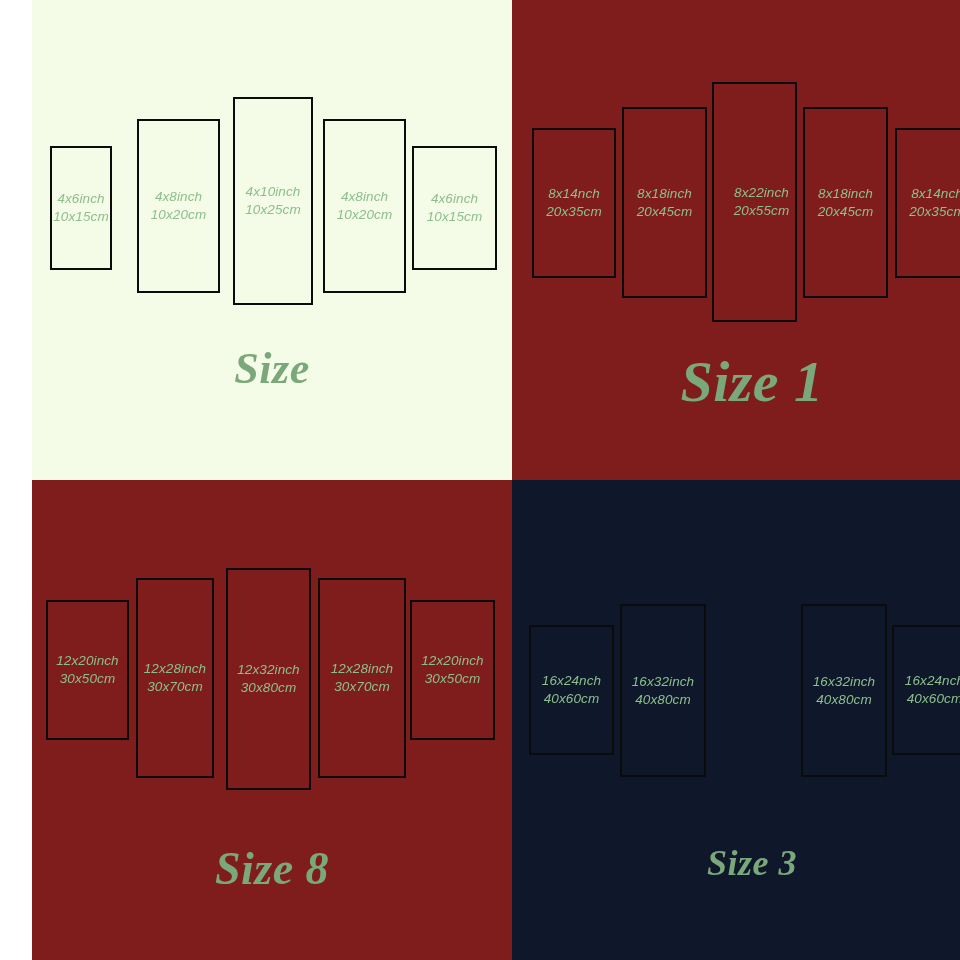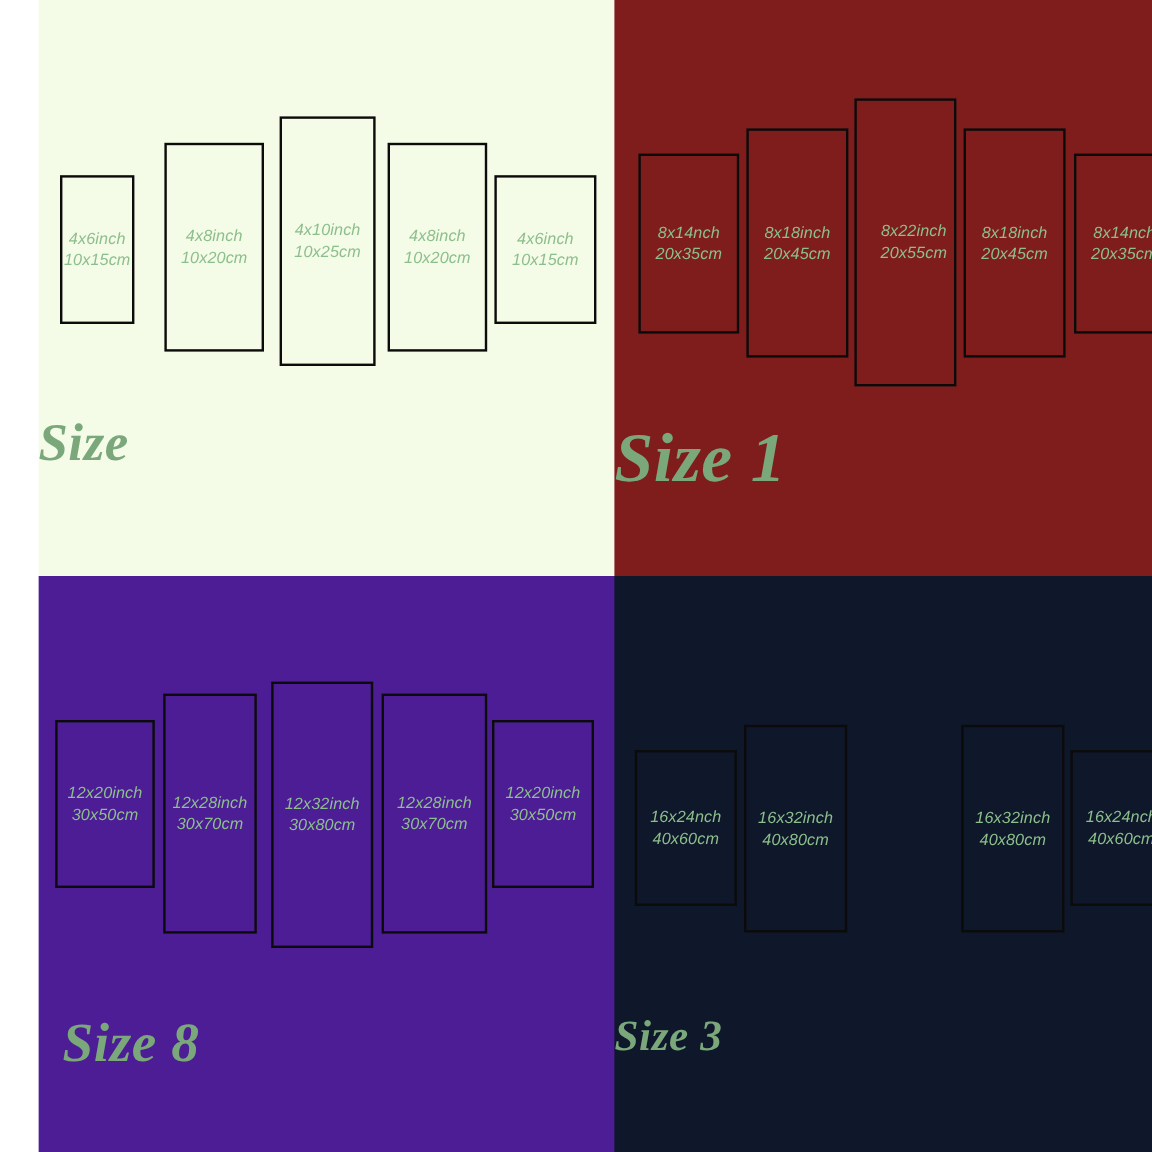--- a/index.html
+++ b/index.html
@@ -52,20 +52,21 @@
     color: #8cbf8c;
     text-align: center;
     white-space: nowrap;
     letter-spacing: 0.1px;
   }
   .panel-label.l2 { }
 
   .group-title {
     position: absolute;
     width: 480px;
+    text-align: center;
     font-family: "Liberation Serif", serif;
     font-weight: bold;
     font-style: italic;
     color: #7aa87a;
     letter-spacing: 0.5px;
   }
 </style>
 </head>
 <body>
 
@@ -128,21 +129,21 @@
 
       <div class="panel" style="left:383px; top:128px; width:84px; height:150px;">
         <div class="panel-label">8x14nch</div>
         <div class="panel-label l2">20x35cm</div>
       </div>
 
     </div>
     <div class="group-title" style="top:348px; font-size:58px;">Size 1</div>
   </div>
 
-  <div class="quadrant q-bl" style="background:#4c1d95;padding-left:20px;">
+  <div class="quadrant q-bl" style="background:#7f1d1d;">
     <div class="panel-group">
 
       <div class="panel" style="left:14px; top:120px; width:83px; height:140px;">
         <div class="panel-label">12x20inch</div>
         <div class="panel-label l2">30x50cm</div>
       </div>
 
       <div class="panel" style="left:104px; top:98px; width:78px; height:200px;">
         <div class="panel-label">12x28inch</div>
         <div class="panel-label l2">30x70cm</div>

